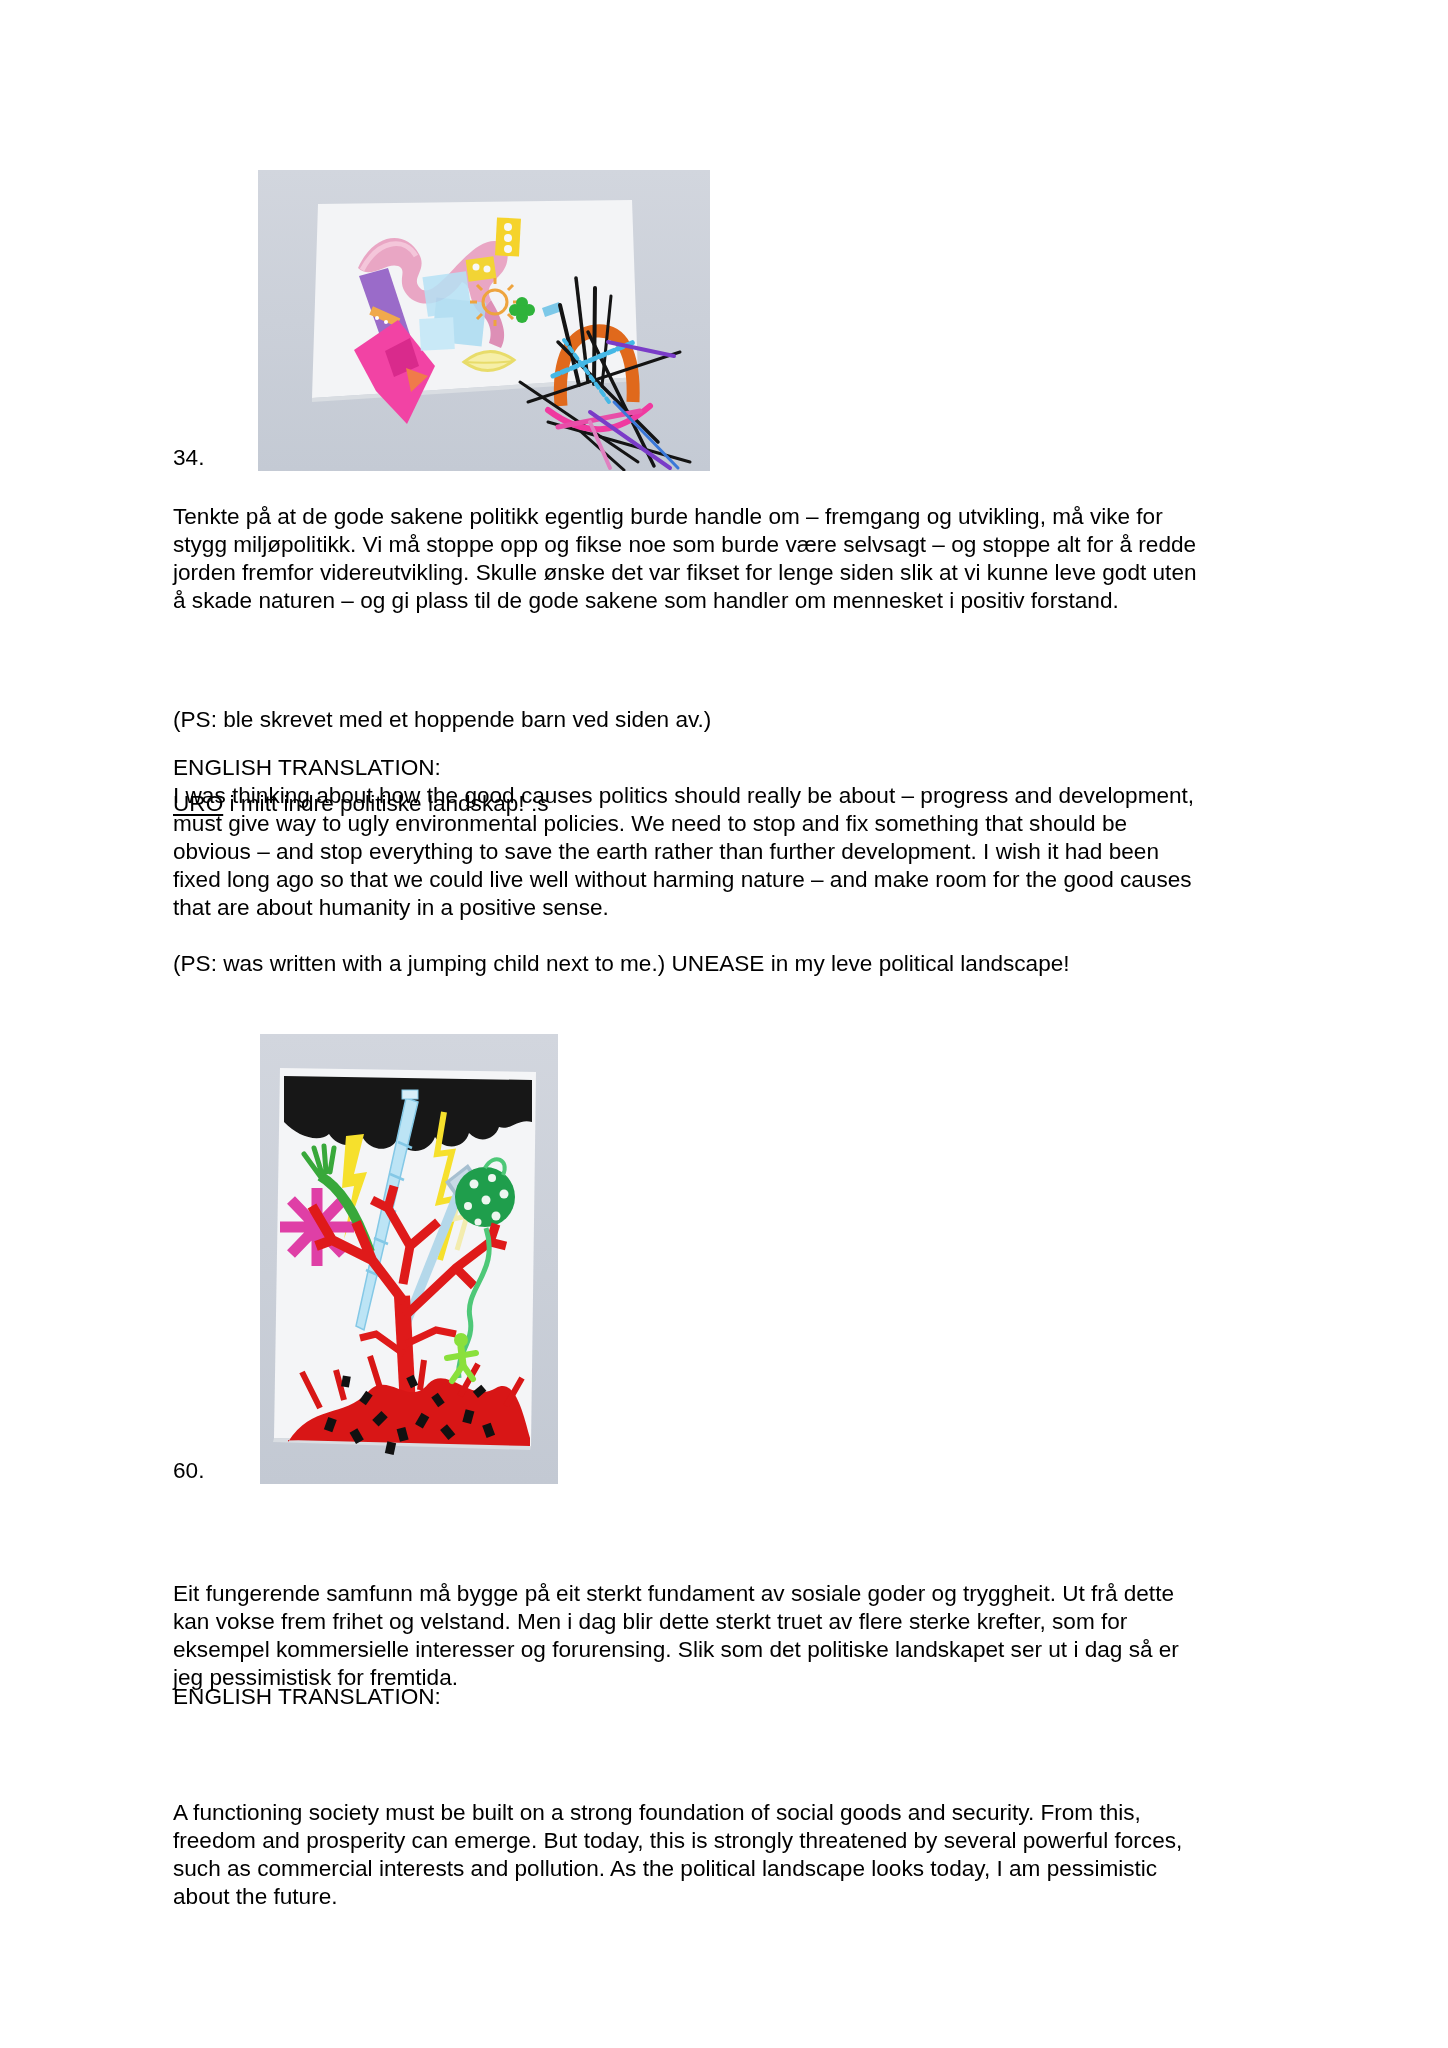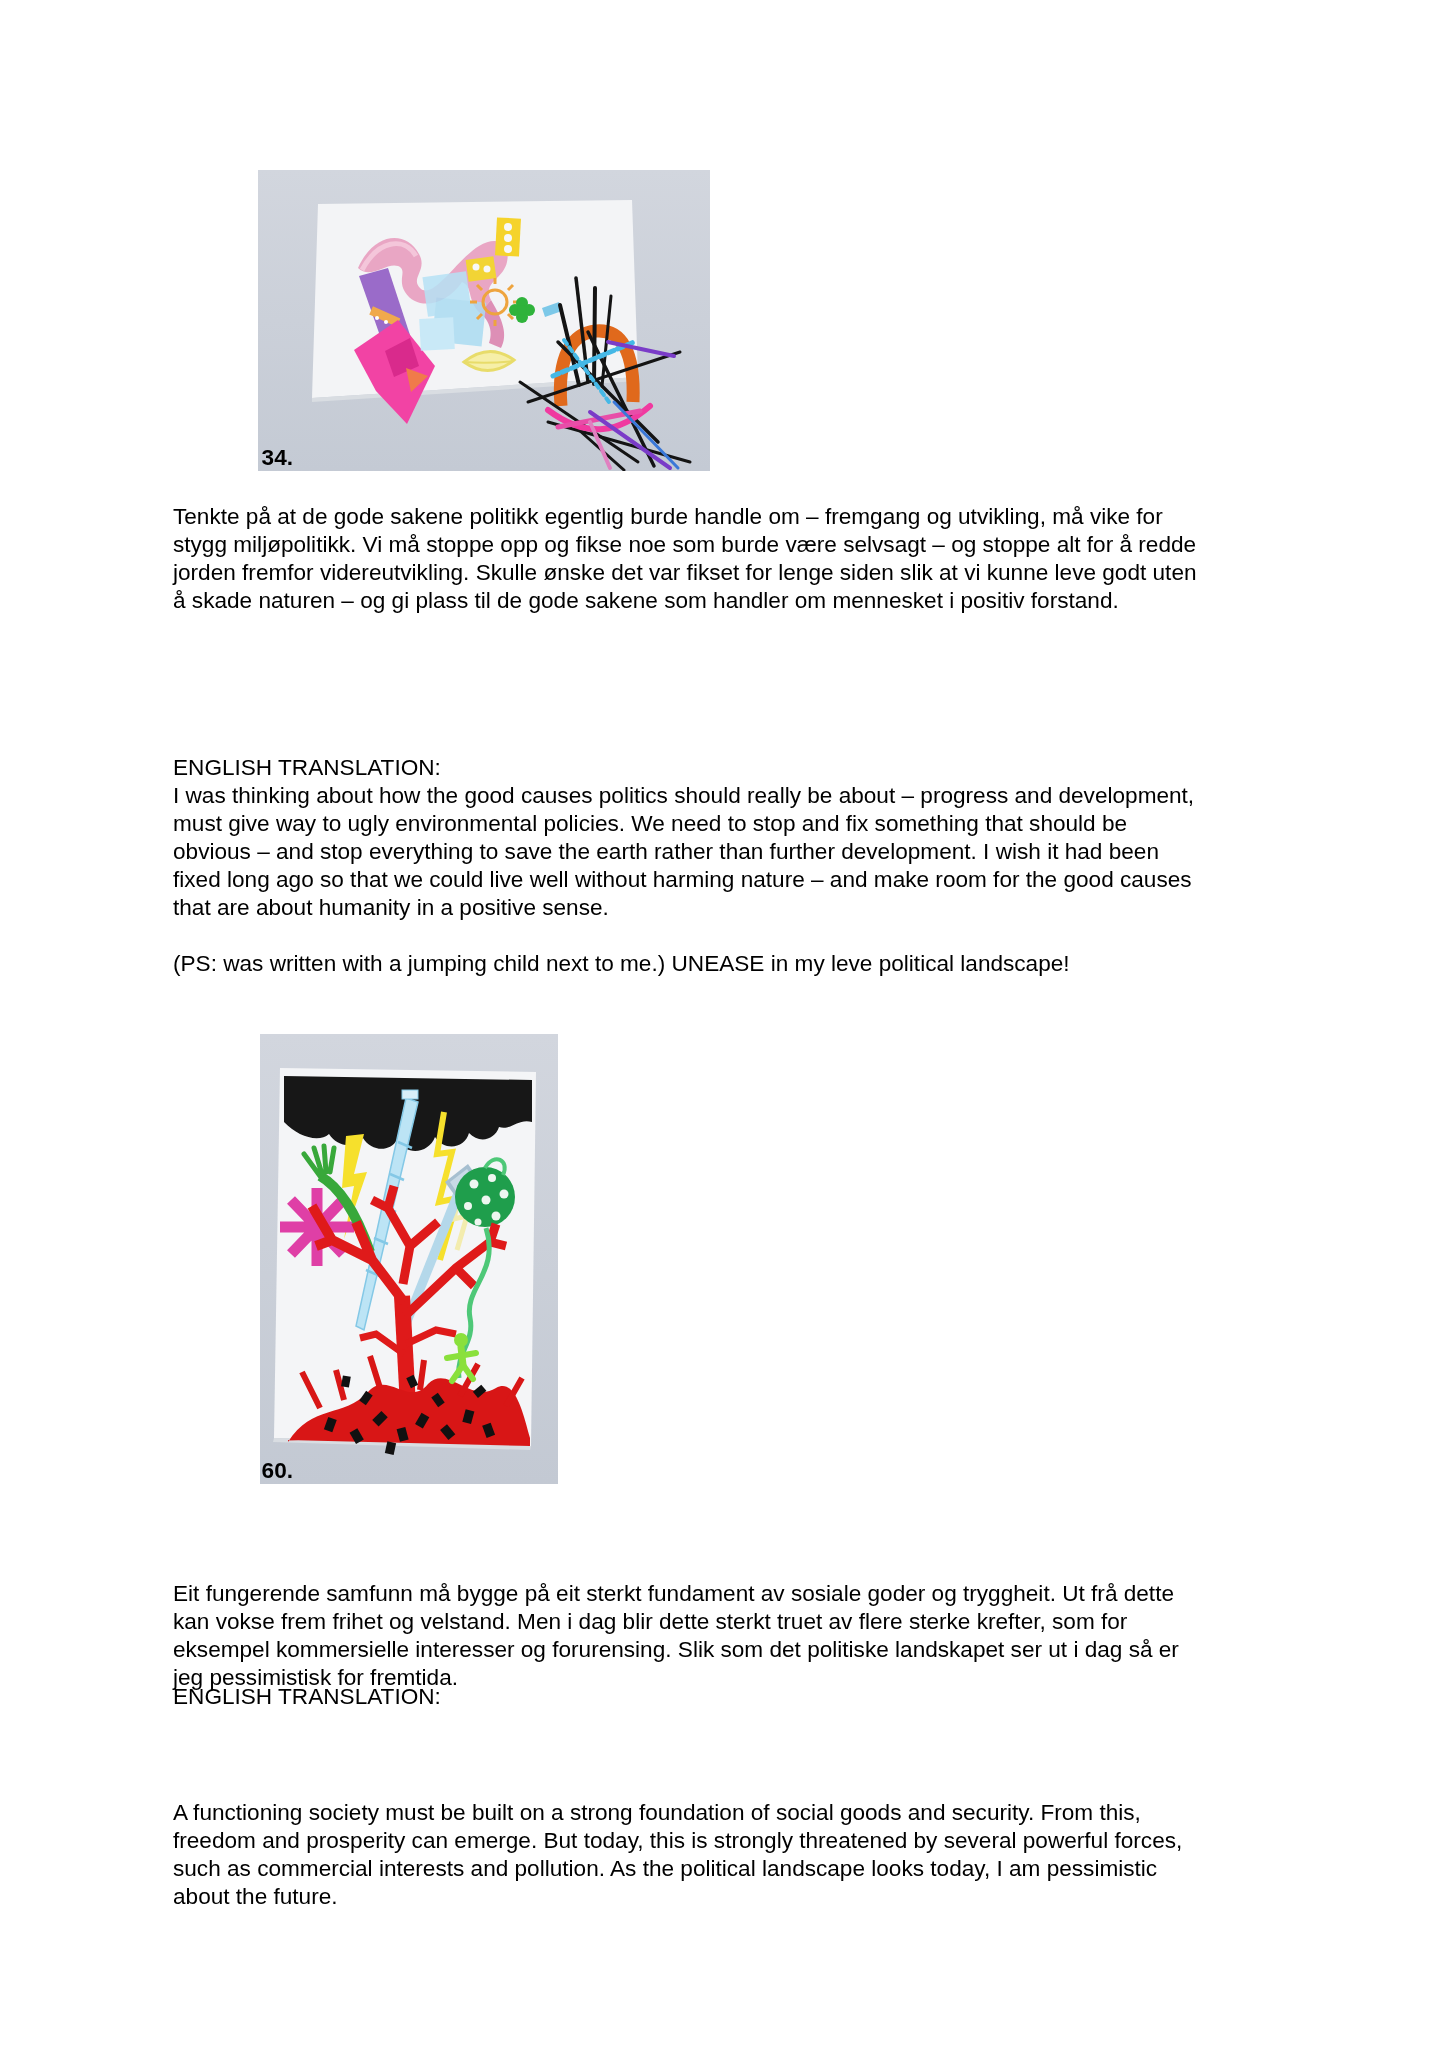--- a/index.html
+++ b/index.html
@@ -14,21 +14,21 @@
     margin:0 auto;
   }
   .abs{position:absolute;}
   .txt{
     font-size:22.6px;
     line-height:28px;
     white-space:pre-wrap;
     width:1235px;
     letter-spacing:0px;
   }
-  .bold{font-weight:700;text-align:right;}
+  .bold{font-weight:400;}
   .italic{}
   .uline{text-decoration:underline;text-underline-offset:3px;}
   .photo{display:block;}
 </style>
 </head>
 <body>
 
 <div class="page">
 
   <svg class="photo abs" style="left:258px;top:170px;" width="452" height="301" viewBox="0 0 452 301" role="img">
@@ -130,20 +130,24 @@
     </g>
   </svg>
 
   <div class="abs txt bold" style="left:173px;top:444px;width:120px;">34.</div>
 
   <div class="abs txt" style="left:173px;top:503px;">Tenkte på at de gode sakene politikk egentlig burde handle om – fremgang og utvikling, må vike for
 stygg miljøpolitikk. Vi må stoppe opp og fikse noe som burde være selvsagt – og stoppe alt for å redde
 jorden fremfor videreutvikling. Skulle ønske det var fikset for lenge siden slik at vi kunne leve godt uten
 å skade naturen – og gi plass til de gode sakene som handler om mennesket i positiv forstand.</div>
 
+  <div class="abs txt" style="left:173px;top:650px;">
+    <div>(PS: ble skrevet med et hoppende barn ved siden av.)</div>
+    <div><span class="uline">URO</span><span> i mitt indre politiske landskap! :s</span></div>
+  </div>
 
   <div class="abs txt" style="left:173px;top:754px;">ENGLISH TRANSLATION:</div>
 
   <div class="abs txt italic" style="left:173px;top:782px;">I was thinking about how the good causes politics should really be about – progress and development,
 must give way to ugly environmental policies. We need to stop and fix something that should be
 obvious – and stop everything to save the earth rather than further development. I wish it had been
 fixed long ago so that we could live well without harming nature – and make room for the good causes
 that are about humanity in a positive sense.</div>
 
   <div class="abs txt italic" style="left:173px;top:950px;">(PS: was written with a jumping child next to me.) UNEASE in my leve political landscape!</div>

